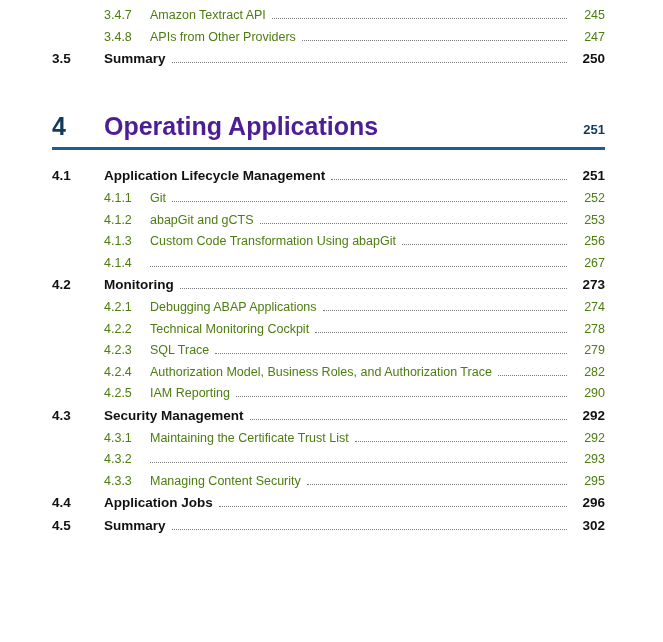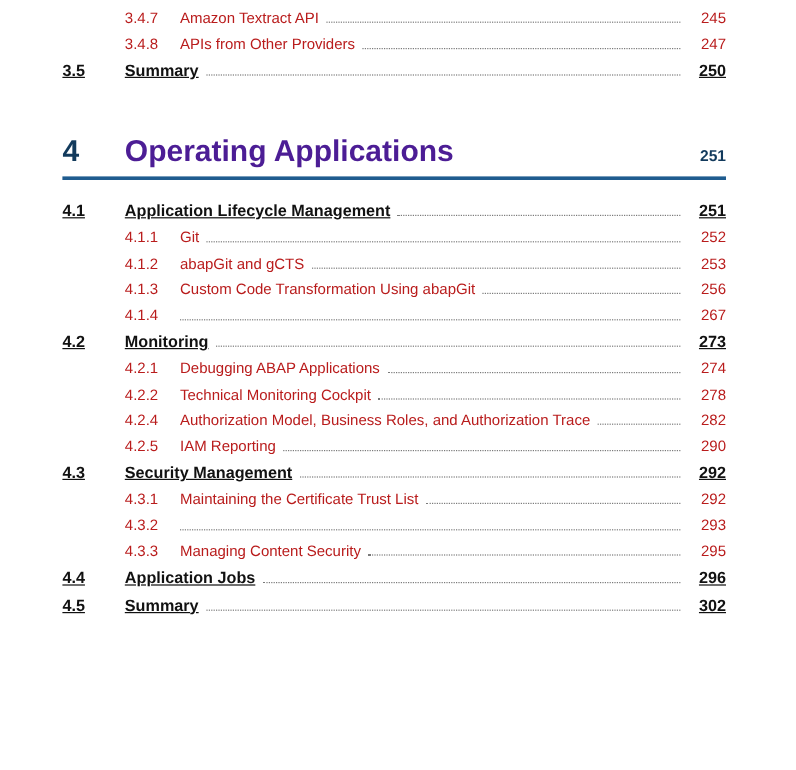--- a/index.html
+++ b/index.html
@@ -49,34 +49,33 @@
   .toc-page {
     flex: 0 0 auto;
     text-align: right;
     width: 34px;
     white-space: nowrap;
   }
 
   
   .lvl3 {
     font-size: 12.5px;
-    color: #b91c1c;
+    color: #4d7c0f;
     margin-bottom: 7.5px;
     padding-left: 52px;
   }
   .lvl3 .toc-num { width: 46px; }
 
   
   .lvl2 {
     font-size: 13.5px;
     font-weight: bold;
     color: #111111;
     margin-bottom: 8px;
     padding-left: 0px;
-    text-decoration: underline;
   }
   .lvl2 .toc-num { width: 52px; }
   .lvl2 .toc-dots { border-bottom: 1px dotted #7a7a7a; }
 
   
   .chapter {
     display: flex;
     align-items: flex-end;
     padding-top: 10px;
     padding-bottom: 2px;
@@ -193,20 +192,26 @@
         <span class="toc-dots"></span>
         <span class="toc-page">274</span>
       </div>
       <div class="toc-row lvl3">
         <span class="toc-num">4.2.2</span>
         <span class="toc-title">Technical Monitoring Cockpit</span>
         <span class="toc-dots"></span>
         <span class="toc-page">278</span>
       </div>
       <div class="toc-row lvl3">
+        <span class="toc-num">4.2.3</span>
+        <span class="toc-title">SQL Trace</span>
+        <span class="toc-dots"></span>
+        <span class="toc-page">279</span>
+      </div>
+      <div class="toc-row lvl3">
         <span class="toc-num">4.2.4</span>
         <span class="toc-title">Authorization Model, Business Roles, and Authorization Trace</span>
         <span class="toc-dots"></span>
         <span class="toc-page">282</span>
       </div>
       <div class="toc-row lvl3">
         <span class="toc-num">4.2.5</span>
         <span class="toc-title">IAM Reporting</span>
         <span class="toc-dots"></span>
         <span class="toc-page">290</span>

